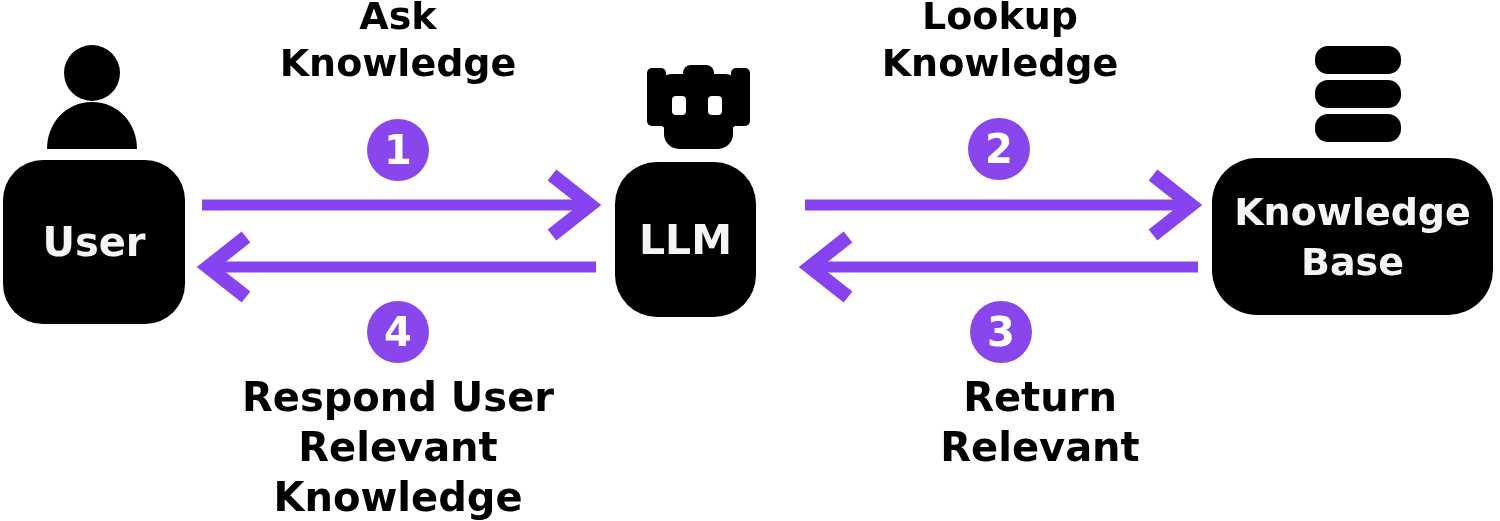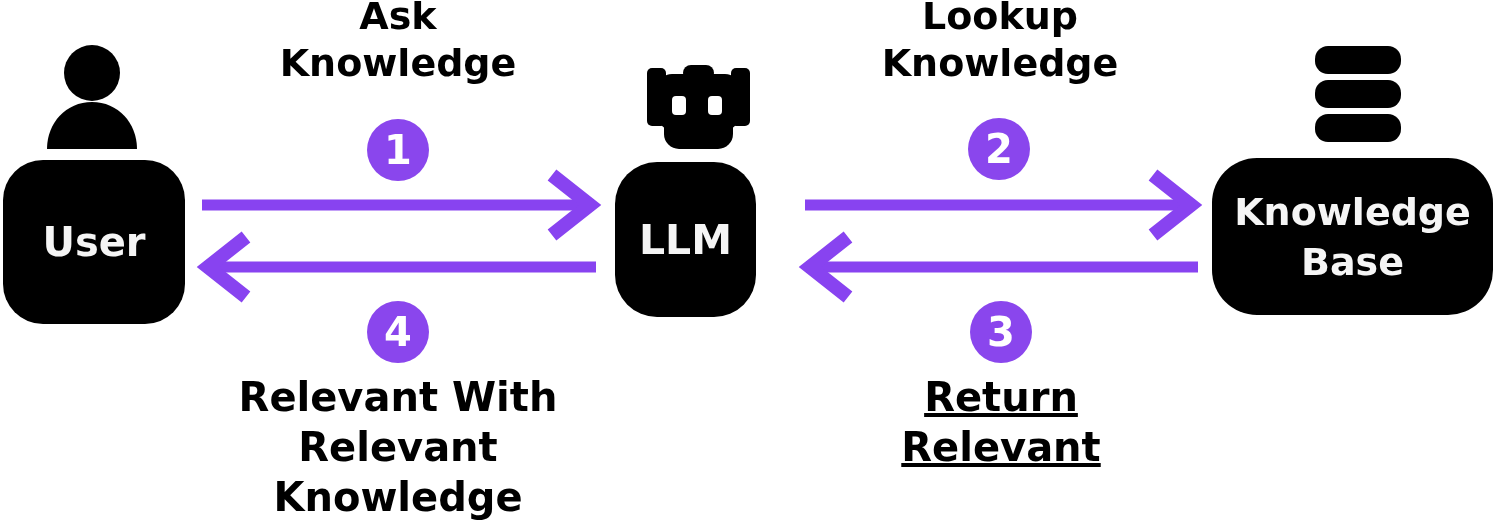--- a/index.html
+++ b/index.html
@@ -45,21 +45,21 @@
     width: 500px;
     text-align: center;
     color: var(--label_text, #000);
     font-weight: bold;
   }
   .flow-label.top    { font-size: 38px; line-height: 47px; top: -7px; }
   .flow-label.bottom { font-size: 40px; line-height: 50px; top: 372px; }
   .flow-label.pos-ask     { left: 148px; }
   .flow-label.pos-lookup  { left: 750px; }
   .flow-label.pos-respond { left: 148px; }
-  .flow-label.pos-return  { left: 751px; text-decoration: underline; }
+  .flow-label.pos-return  { left: 790px; }
 
   
   .step-badge {
     position: absolute;
     width: 62px;
     height: 62px;
     border-radius: 50%;
     background: var(--badge_bg, #8a46ed);
     color: var(--badge_text, #fff);
     display: flex;
@@ -144,21 +144,21 @@
   </div>
   <div class="step-badge badge-3">
     <span>3</span>
   </div>
   <svg class="arrow" style="left:803px; top:232px;" width="397" height="70">
     <line class="shaft" x1="11" y1="35" x2="395" y2="35"></line>
     <polyline class="head" points="45,5 7,35 45,65"></polyline>
   </svg>
 
   <div class="flow-label bottom pos-respond">
-    <div>Relevant With</div>
+    <div>Respond User</div>
     <div>Relevant</div>
     <div>Knowledge</div>
   </div>
   <div class="step-badge badge-4">
     <span>4</span>
   </div>
   <svg class="arrow" style="left:200px; top:232px;" width="398" height="70">
     <line class="shaft" x1="12" y1="35" x2="396" y2="35"></line>
     <polyline class="head" points="46,5 8,35 46,65"></polyline>
   </svg>

